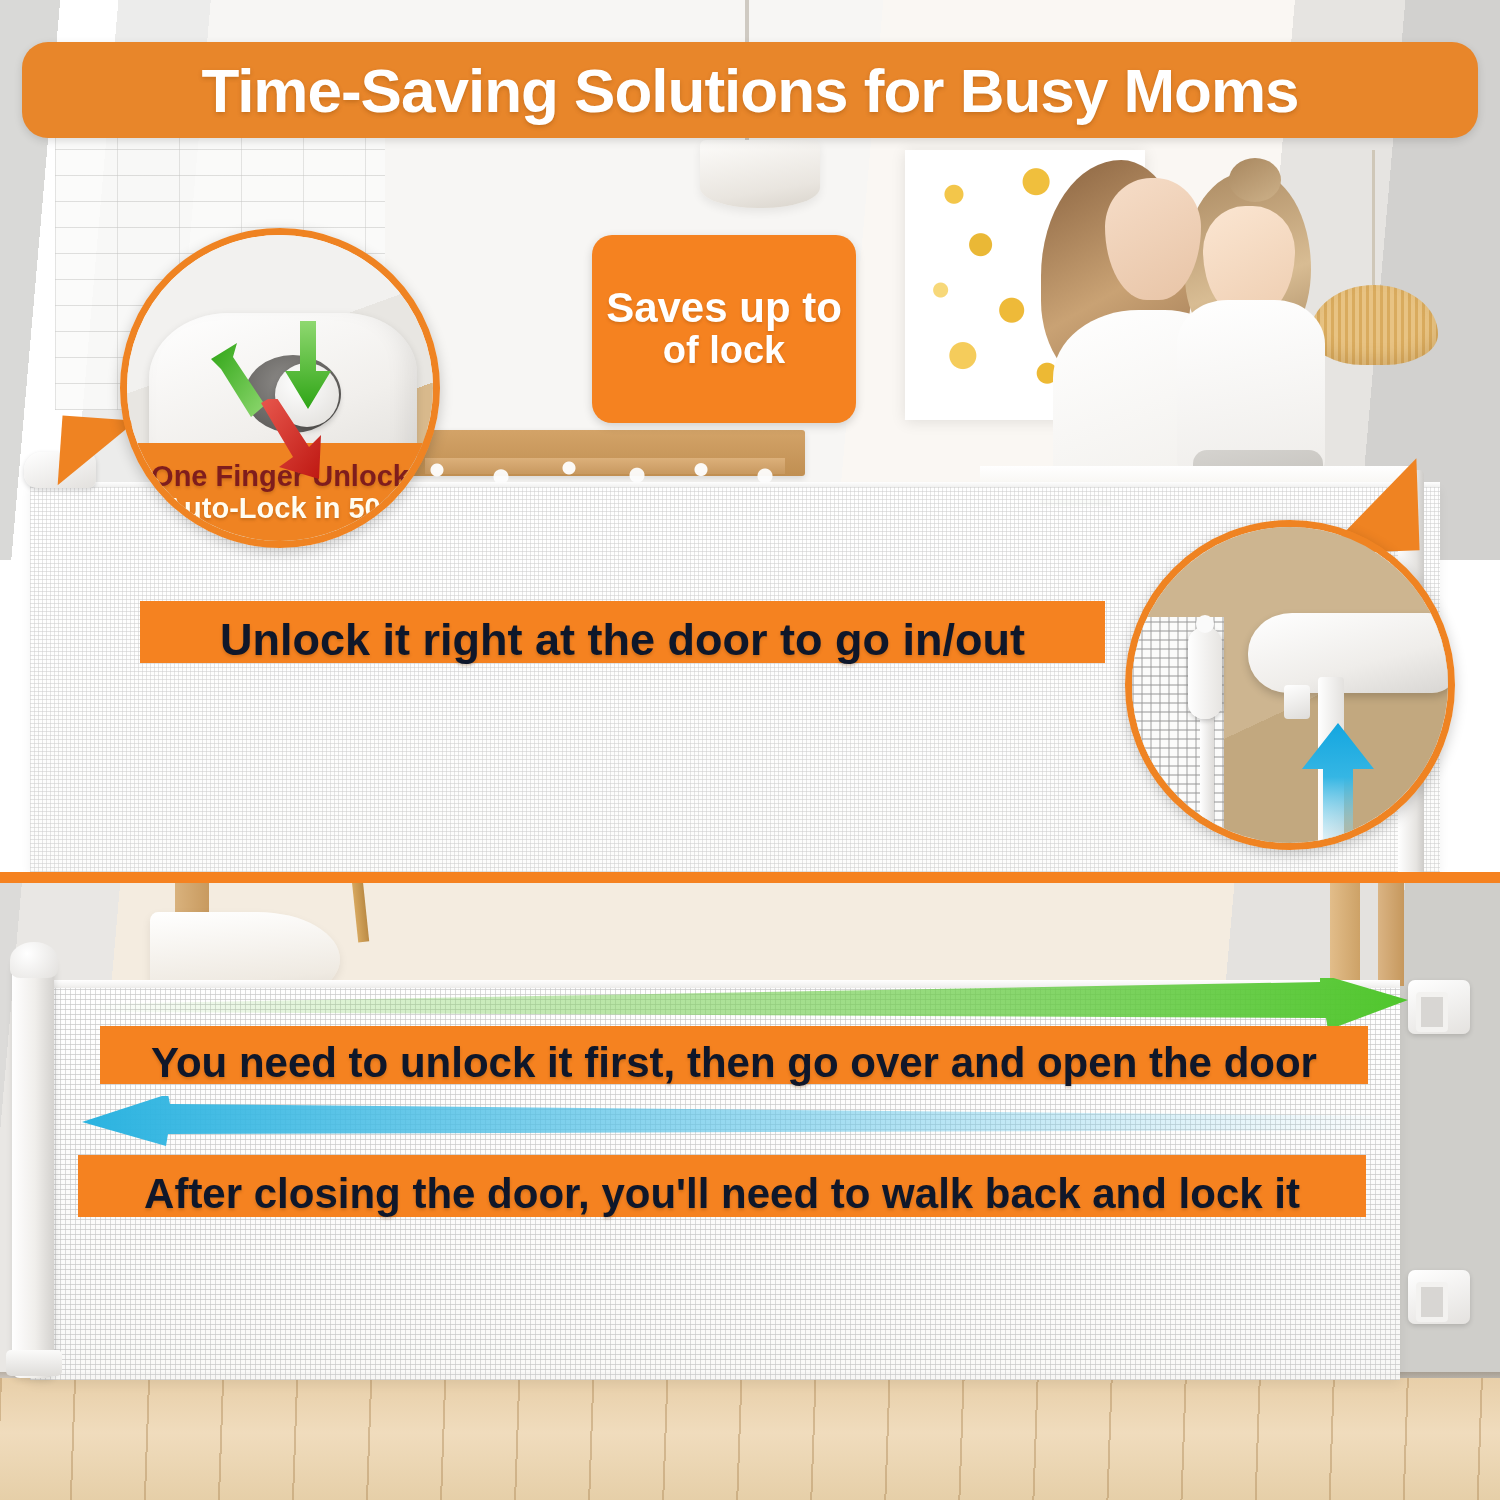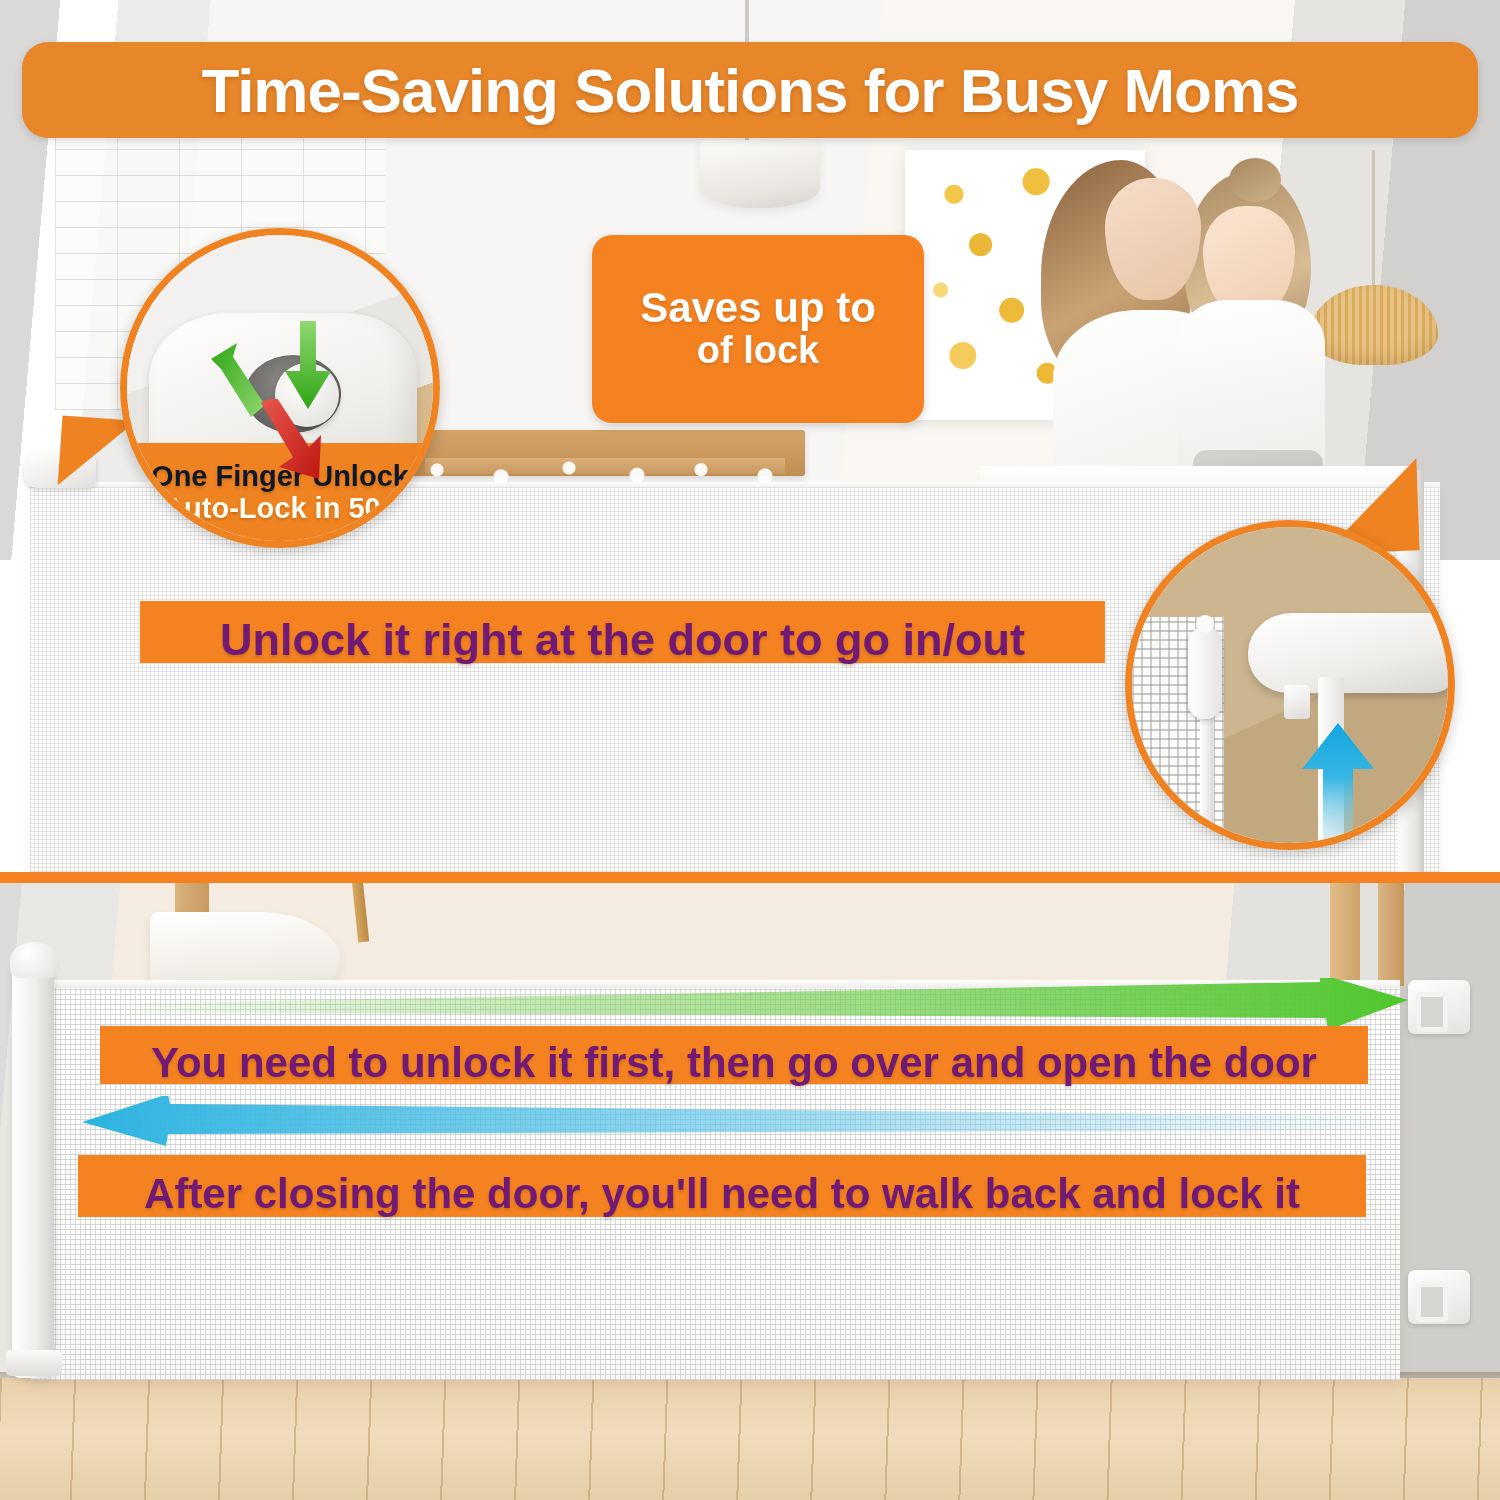--- a/index.html
+++ b/index.html
@@ -255,21 +255,21 @@
     text-shadow: 0 2px 4px rgba(120,60,0,.30);
   }
 
   .divider {
     position: absolute; left: 0; top: 872px; width: 1500px; height: 11px;
     background: #f58220; z-index: 35;
   }
 
   
   .badge {
-    position: absolute; left: 592px; top: 235px; width: 332px; height: 188px;
+    position: absolute; left: 592px; top: 235px; width: 264px; height: 188px;
     background: #f58220; border-radius: 20px; z-index: 38;
     display: flex; flex-direction: column; align-items: center; justify-content: center;
     box-shadow: 0 3px 10px rgba(0,0,0,.16);
   }
   .badge .b1 { font-size: 42px; font-weight: bold; color:#fff; line-height: 1.04;
                text-shadow: 0 2px 3px rgba(120,60,0,.25); }
   .badge .b2 { font-size: 78px; font-weight: bold; color:#fff; line-height: 1.0;
                text-shadow: 0 2px 4px rgba(120,60,0,.28); }
   .badge .b3 { font-size: 38px; font-weight: bold; color:#fff; line-height: 1.1;
                text-shadow: 0 2px 3px rgba(120,60,0,.25); }
@@ -357,21 +357,21 @@
             background: linear-gradient(160deg,#ffffff,#dedcd9); border-radius:4px; }
   .arrow-b1 { position: absolute; left: 166px; top: 196px; z-index: 4; }
 
   
   .band {
     position: absolute; background: #f58220; z-index: 34;
     display: flex; align-items: center; justify-content: center;
     padding: 6px 18px;
   }
   .band span {
-    font-size: 40px; font-weight: bold; color: #701a75; white-space: nowrap;
+    font-size: 40px; font-weight: bold; color: #0f172a; white-space: nowrap;
     text-shadow: 0 2px 3px rgba(120,60,0,.28);
     margin-top: 15px;
   }
   #band-ours-main { left: 140px; top: 601px; width: 965px; height: 62px; }
   #band-ours-main span { font-size: 45px; }
 
   .tag {
     position: absolute; background: #f58220; z-index: 34;
     display: flex; align-items: center; justify-content: center;
   }
@@ -499,21 +499,21 @@
           <stop offset="0%" stop-color="#E8584E"></stop>
               <stop offset="100%" stop-color="#BE1812"></stop>
         </linearGradient>
           </defs>
         <path d="M8 4 L22 -4 L56 48 L68 36 L66 80 L26 68 L40 58 z" fill="url(#rr1)"></path>
       </svg>
     </div>
 
     <div style="position:absolute;left:0;bottom:0;width:100%;height:98px;background:#ef8322;
                 display:flex;flex-direction:column;align-items:center;justify-content:center;">
-      <div style="font-size:29px;font-weight:bold;color:#0f172a;line-height:1.12;
+      <div style="font-size:29px;font-weight:bold;color:#7f1d1d;line-height:1.12;
                   text-shadow:0 2px 3px rgba(120,60,0,.3);">One Finger Unlock</div>
       <div style="font-size:29px;font-weight:bold;color:#fffdf2;line-height:1.12;
                   text-shadow:0 2px 3px rgba(120,60,0,.3);">Auto-Lock in 50s</div>
     </div>
   </div>
 
   <div class="pointer" id="pointer-right"></div>
   <div class="callout" id="callout-right">
     <div class="co-bg-right"></div>
     <div class="r-mesh"></div>

